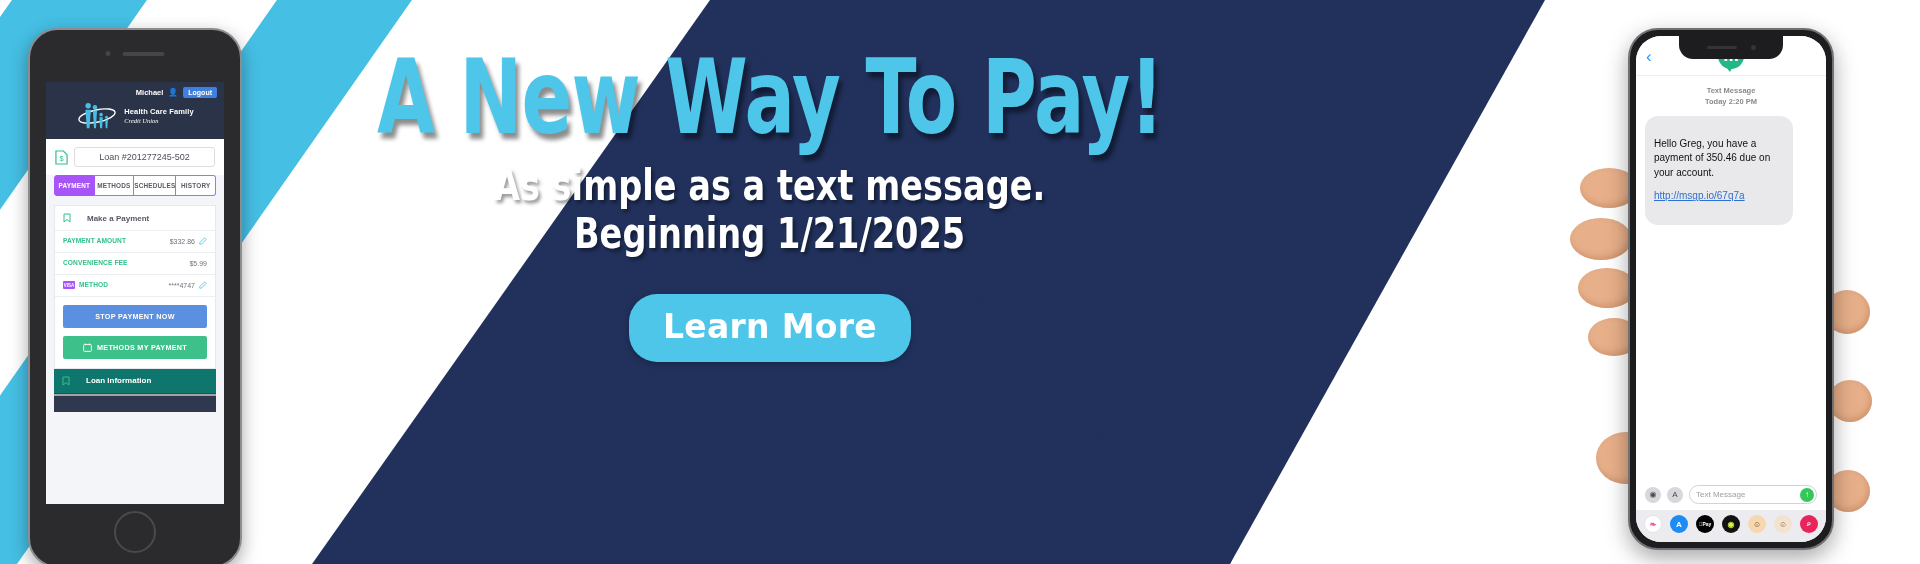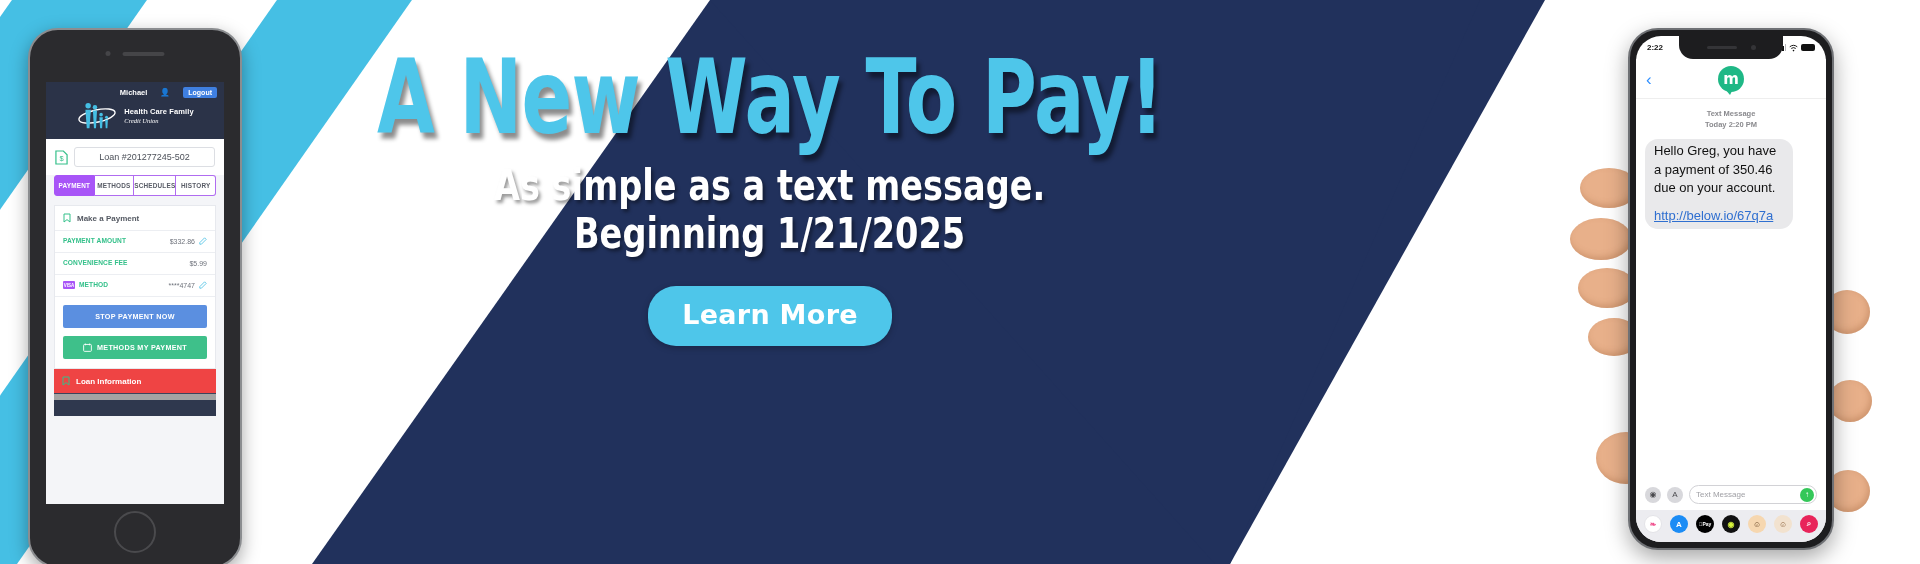--- a/index.html
+++ b/index.html
@@ -62,29 +62,29 @@
     font-size: 42px;
     line-height: 1.15;
     font-weight: 600;
     color: #ffffff;
     margin-top: 14px;
     transform: scaleX(0.80);
     text-shadow: 3px 3px 4px rgba(0,0,0,0.40);
   }
   .subhead .l2 { display: block; }
   .cta {
-    margin-top: 28px;
+    margin-top: 36px;
     display: inline-block;
     background: #4ec6ea;
     color: #ffffff;
     border: none;
     border-radius: 28px;
     padding: 13px 34px 16px;
     font-family: "DejaVu Sans", sans-serif;
-    font-size: 27px;
+    font-size: 33px;
     font-weight: 600;
     letter-spacing: 0.3px;
     cursor: pointer;
     box-shadow: 0 2px 6px rgba(0,0,0,0.25);
   }
 
   
   #phone-left {
     position: absolute;
     left: 28px; top: 28px;
@@ -118,21 +118,21 @@
     background: #f4f5f8;
     overflow: hidden;
   }
 
   .app-topbar {
     background: #2b3348;
     padding: 5px 7px 8px;
   }
   .app-userrow {
     display: flex; justify-content: flex-end; align-items: center;
-    gap: 13px; font-size: 7.5px; color: #ffffff; font-weight: 600;
+    gap: 5px; font-size: 7.5px; color: #ffffff; font-weight: 600;
   }
   .app-userrow .user-ic { font-size: 8px; }
   .logout-btn {
     background: #3f7fe0; color: #fff;
     font-size: 7px; font-weight: 600;
     padding: 2px 5px; border-radius: 2px; border: none;
     cursor: pointer;
   }
   .app-logo { display: flex; align-items: center; justify-content: center; gap: 6px; margin-top: 3px; }
   .logo-mark { width: 42px; height: 30px; }
@@ -158,21 +158,21 @@
     padding: 6px 0; color: #585c66;
     border: 1px solid #b06cf0; background: #fff;
     border-left: none; cursor: pointer;
   }
   .tab:first-child { border-left: 1px solid #b06cf0; border-radius: 3px 0 0 3px; }
   .tab:last-child { border-radius: 0 3px 3px 0; }
   .tab.active { background: #a855f7; color: #fff; border-color: #a855f7; }
 
   .card { background: #fff; margin: 9px 8px 0; border: 1px solid #e7e9ee; }
   .card-head {
-    display: flex; align-items: flex-end; gap: 6px;
+    display: flex; align-items: center; gap: 16px;
     padding: 7px 8px; font-size: 8px; font-weight: 700; color: #555a63;
     border-bottom: 1px solid #eceef2;
   }
   .bookmark-ic { width: 8px; height: 10px; flex: none; }
   .kv {
     display: flex; align-items: center; justify-content: space-between;
     padding: 6px 8px; border-bottom: 1px solid #eceef2; gap: 4px;
   }
   .kv .k {
     font-size: 6.6px; font-weight: 700; color: #34c08a; letter-spacing: 0.1px;
@@ -190,22 +190,22 @@
     display: flex; align-items: center; justify-content: center; gap: 5px;
     width: calc(100% - 16px); margin: 8px 8px 0;
     padding: 7px 0; border: none; border-radius: 2px;
     font-size: 7.2px; font-weight: 700; color: #fff; letter-spacing: 0.3px;
     cursor: pointer;
   }
   .btn-pay { background: #5b8fe0; }
   .btn-sched { background: #3ec08a; margin-bottom: 9px; }
   .cal-ic { width: 9px; height: 9px; }
   .dark-card {
-    background: #ef4444; margin: 0 8px;
-    border-bottom: 6px solid #a3a3a3;
+    background: #0f766e; margin: 0 8px;
+    border-bottom: 2px solid #a3a3a3;
   }
   .dark-card .card-head { color: #ffffff; border-bottom: 1px solid #3b445c; }
   .dark-card-foot { height: 16px; background: #2f384e; margin: 0 8px; }
 
   
   #phone-right {
     position: absolute;
     left: 1628px; top: 28px;
     width: 206px; height: 522px;
     z-index: 30;
@@ -262,22 +262,22 @@
     border-left: 5px solid transparent; border-right: 3px solid transparent;
     border-top: 6px solid #1fb886;
   }
   .pr-thread { flex: 1; padding: 10px 9px 0; background: #fff; overflow: hidden; }
   .msg-meta {
     text-align: center; font-size: 7.5px; color: #8a8a8e;
     line-height: 1.45; margin-bottom: 8px; font-weight: 600;
   }
   .bubble {
     background: #e9e9eb; border-radius: 13px;
-    padding: 3px 9px; max-width: 148px;
-    font-size: 13px; line-height: 1.45; color: #111;
+    padding: 21px 9px; max-width: 148px;
+    font-size: 10px; line-height: 1.45; color: #111;
   }
   .bubble p { margin-bottom: 9px; }
   .bubble p:last-child { margin-bottom: 0; }
   .bubble a { color: #2f6fd0; text-decoration: underline; }
   .pr-input-bar {
     flex: none; display: flex; align-items: center; gap: 6px;
     padding: 6px 9px; background: #fff;
   }
   .round-ic {
     width: 16px; height: 16px; border-radius: 50%;
@@ -459,51 +459,34 @@
 
   <div id="phone-right">
     <div class="pr-body">
       <div class="pr-screen">
 
         <div class="pr-notch">
           <span class="notch-grille"></span>
           <span class="notch-cam"></span>
         </div>
 
-        <div class="pr-status">
-          <span>2:22</span>
-          <span class="status-right">
-            <span class="sig-bars">
-              <i style="height:2px"></i>
-                <i style="height:4px"></i>
-                <i style="height:5.5px"></i>
-                <i style="height:7px;background:#b9b9bd"></i>
-            </span>
-            <svg width="9" height="8" viewBox="0 0 12 10">
-              <path d="M1 3.4 A8 8 0 0 1 11 3.4" fill="none" stroke="#111" stroke-width="1.3"></path>
-              <path d="M3 5.6 A5 5 0 0 1 9 5.6" fill="none" stroke="#111" stroke-width="1.3"></path>
-              <circle cx="6" cy="8.4" r="1.1" fill="#111"></circle>
-            </svg>
-            <span class="batt"></span>
-          </span>
-        </div>
 
         <div class="pr-navbar">
           <span class="back-chevron">‹</span>
           <span class="m-avatar">m</span>
         </div>
 
         <div class="pr-thread">
           <div class="msg-meta">
             <div>Text Message</div>
             <div>Today 2:20 PM</div>
           </div>
           <div class="bubble">
             <p>Hello Greg, you have a payment of 350.46 due on your account.</p>
-            <a href="#">http://below.io/67q7a</a>
+            <a href="#">http://msgp.io/67q7a</a>
           </div>
         </div>
 
         <div class="pr-input-bar">
           <span class="round-ic">◉</span>
           <span class="round-ic">A</span>
           <div class="txt-field">
             <span>Text Message</span>
             <span class="send-btn">↑</span>
           </div>

